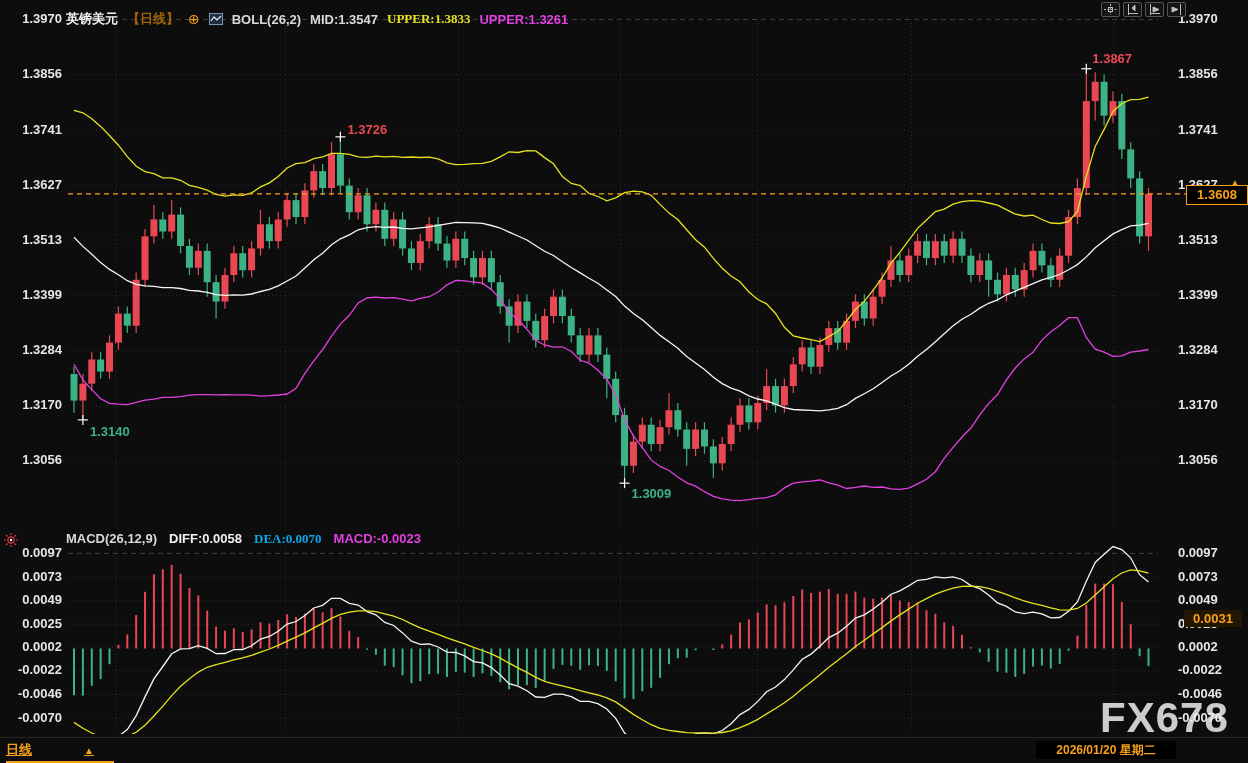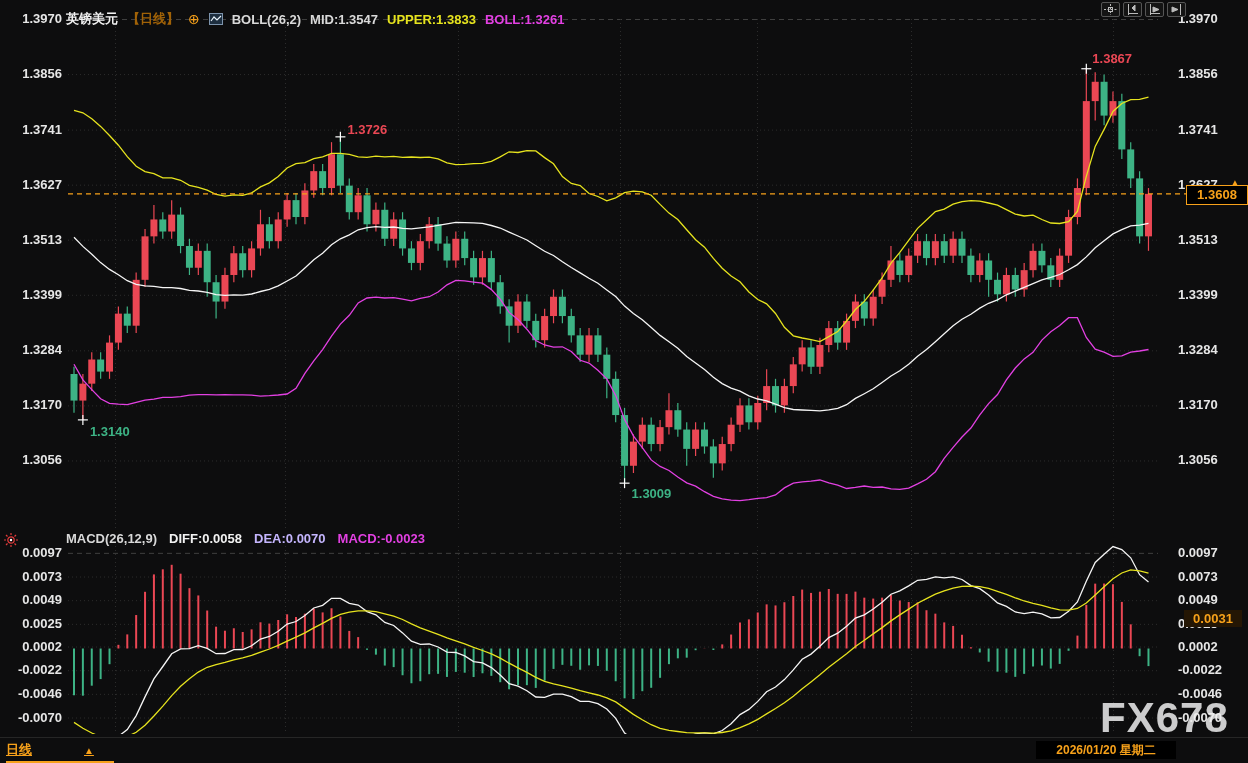--- a/index.html
+++ b/index.html
@@ -5,35 +5,35 @@
   html,body{margin:0;padding:0;background:#000;}
   .stage{position:relative;width:1248px;height:763px;background:#0d0d0e;overflow:hidden;
          font-family:"Liberation Sans","DejaVu Sans",sans-serif;}
   #chart-svg{position:absolute;left:0;top:0;z-index:1;}
   .overlay{position:absolute;z-index:3;}
   
   .legend{left:66px;top:10px;display:flex;align-items:center;gap:9px;font-size:13px;font-weight:700;color:#d9d9d9;white-space:nowrap;}
   .sym{color:#f2f2f2;}
   .ptag{color:#a16207;}
   .addic{color:#f7a11a;font-size:14px;font-weight:400;line-height:1;}
-  .upl{color:#e6e31e;}
+  .upl{color:#e6e31e;font-family:Liberation Serif, serif;}
   .lowl{color:#e240e2;}
   
   .toolbar{right:62px;top:2px;display:flex;gap:3px;}
   .tbtn{width:19px;height:15px;background:#141414;border:1px solid #555;border-radius:2px;
         display:flex;align-items:center;justify-content:center;padding:0;cursor:pointer;}
   
   .tick{position:absolute;font-size:13px;font-weight:700;color:#e6e6e6;line-height:16px;}
   .tickL{left:0;width:62px;text-align:right;}
   .tickR{left:1178px;width:66px;text-align:left;}
   .xlab{position:absolute;top:742px;font-size:13px;font-weight:700;color:#cfcfcf;white-space:nowrap;}
   
   .macdhead{left:66px;top:531px;display:flex;gap:12px;font-size:13px;font-weight:700;color:#d9d9d9;white-space:nowrap;}
   .diffl{color:#f2f2f2;}
-  .deal{color:#c4b5fd;}
+  .deal{color:#0ea5e9;font-family:Liberation Serif, serif;}
   .macdl{color:#e240e2;}
   
   .cpbox{left:1186px;width:60px;height:18px;background:#000;border:1px solid #f7a11a;color:#f7a11a;
          font-size:13px;font-weight:700;text-align:center;line-height:18px;}
   .cparrow{left:1230px;color:#f7a11a;font-size:10px;line-height:10px;}
   .mvbox{left:1184px;width:58px;height:17px;background:#241604;color:#f7a11a;
          font-size:13px;font-weight:700;text-align:center;line-height:17px;}
   
   .bottombar{left:0;top:737px;width:1248px;height:26px;background:#0d0d0e;border-top:1px solid #262626;}
   .periodtab{position:absolute;left:6px;top:3px;display:flex;align-items:center;gap:52px;color:#f7a11a;
@@ -486,21 +486,21 @@
     <span class="addic">⊕</span>
     <span style="display:inline-flex;">
       <svg width="14" height="12">
           <rect x="0.5" y="0.5" width="13" height="11" fill="#1d2e3f" stroke="#7d94ad"></rect>
           <polyline points="2,8 5,4 8,7 12,3" fill="none" stroke="#e8f2fa" stroke-width="1.2"></polyline>
         </svg>
     </span>
     <span>BOLL(26,2)</span>
     <span>MID:1.3547</span>
     <span class="upl">UPPER:1.3833</span>
-    <span class="lowl">BOLL:1.3261</span>
+    <span class="lowl">UPPER:1.3261</span>
   </div>
 
   <div class="overlay toolbar">
     <button class="tbtn">
       <svg width="13" height="11">
           <g stroke="#bbb" stroke-width="1">
             <line x1="6.5" y1="0" x2="6.5" y2="11" stroke-dasharray="2 1.5"></line>
             <line x1="0" y1="5.5" x2="13" y2="5.5" stroke-dasharray="2 1.5"></line>
             <rect x="4.5" y="3.5" width="4" height="4" fill="none"></rect>
           </g>

